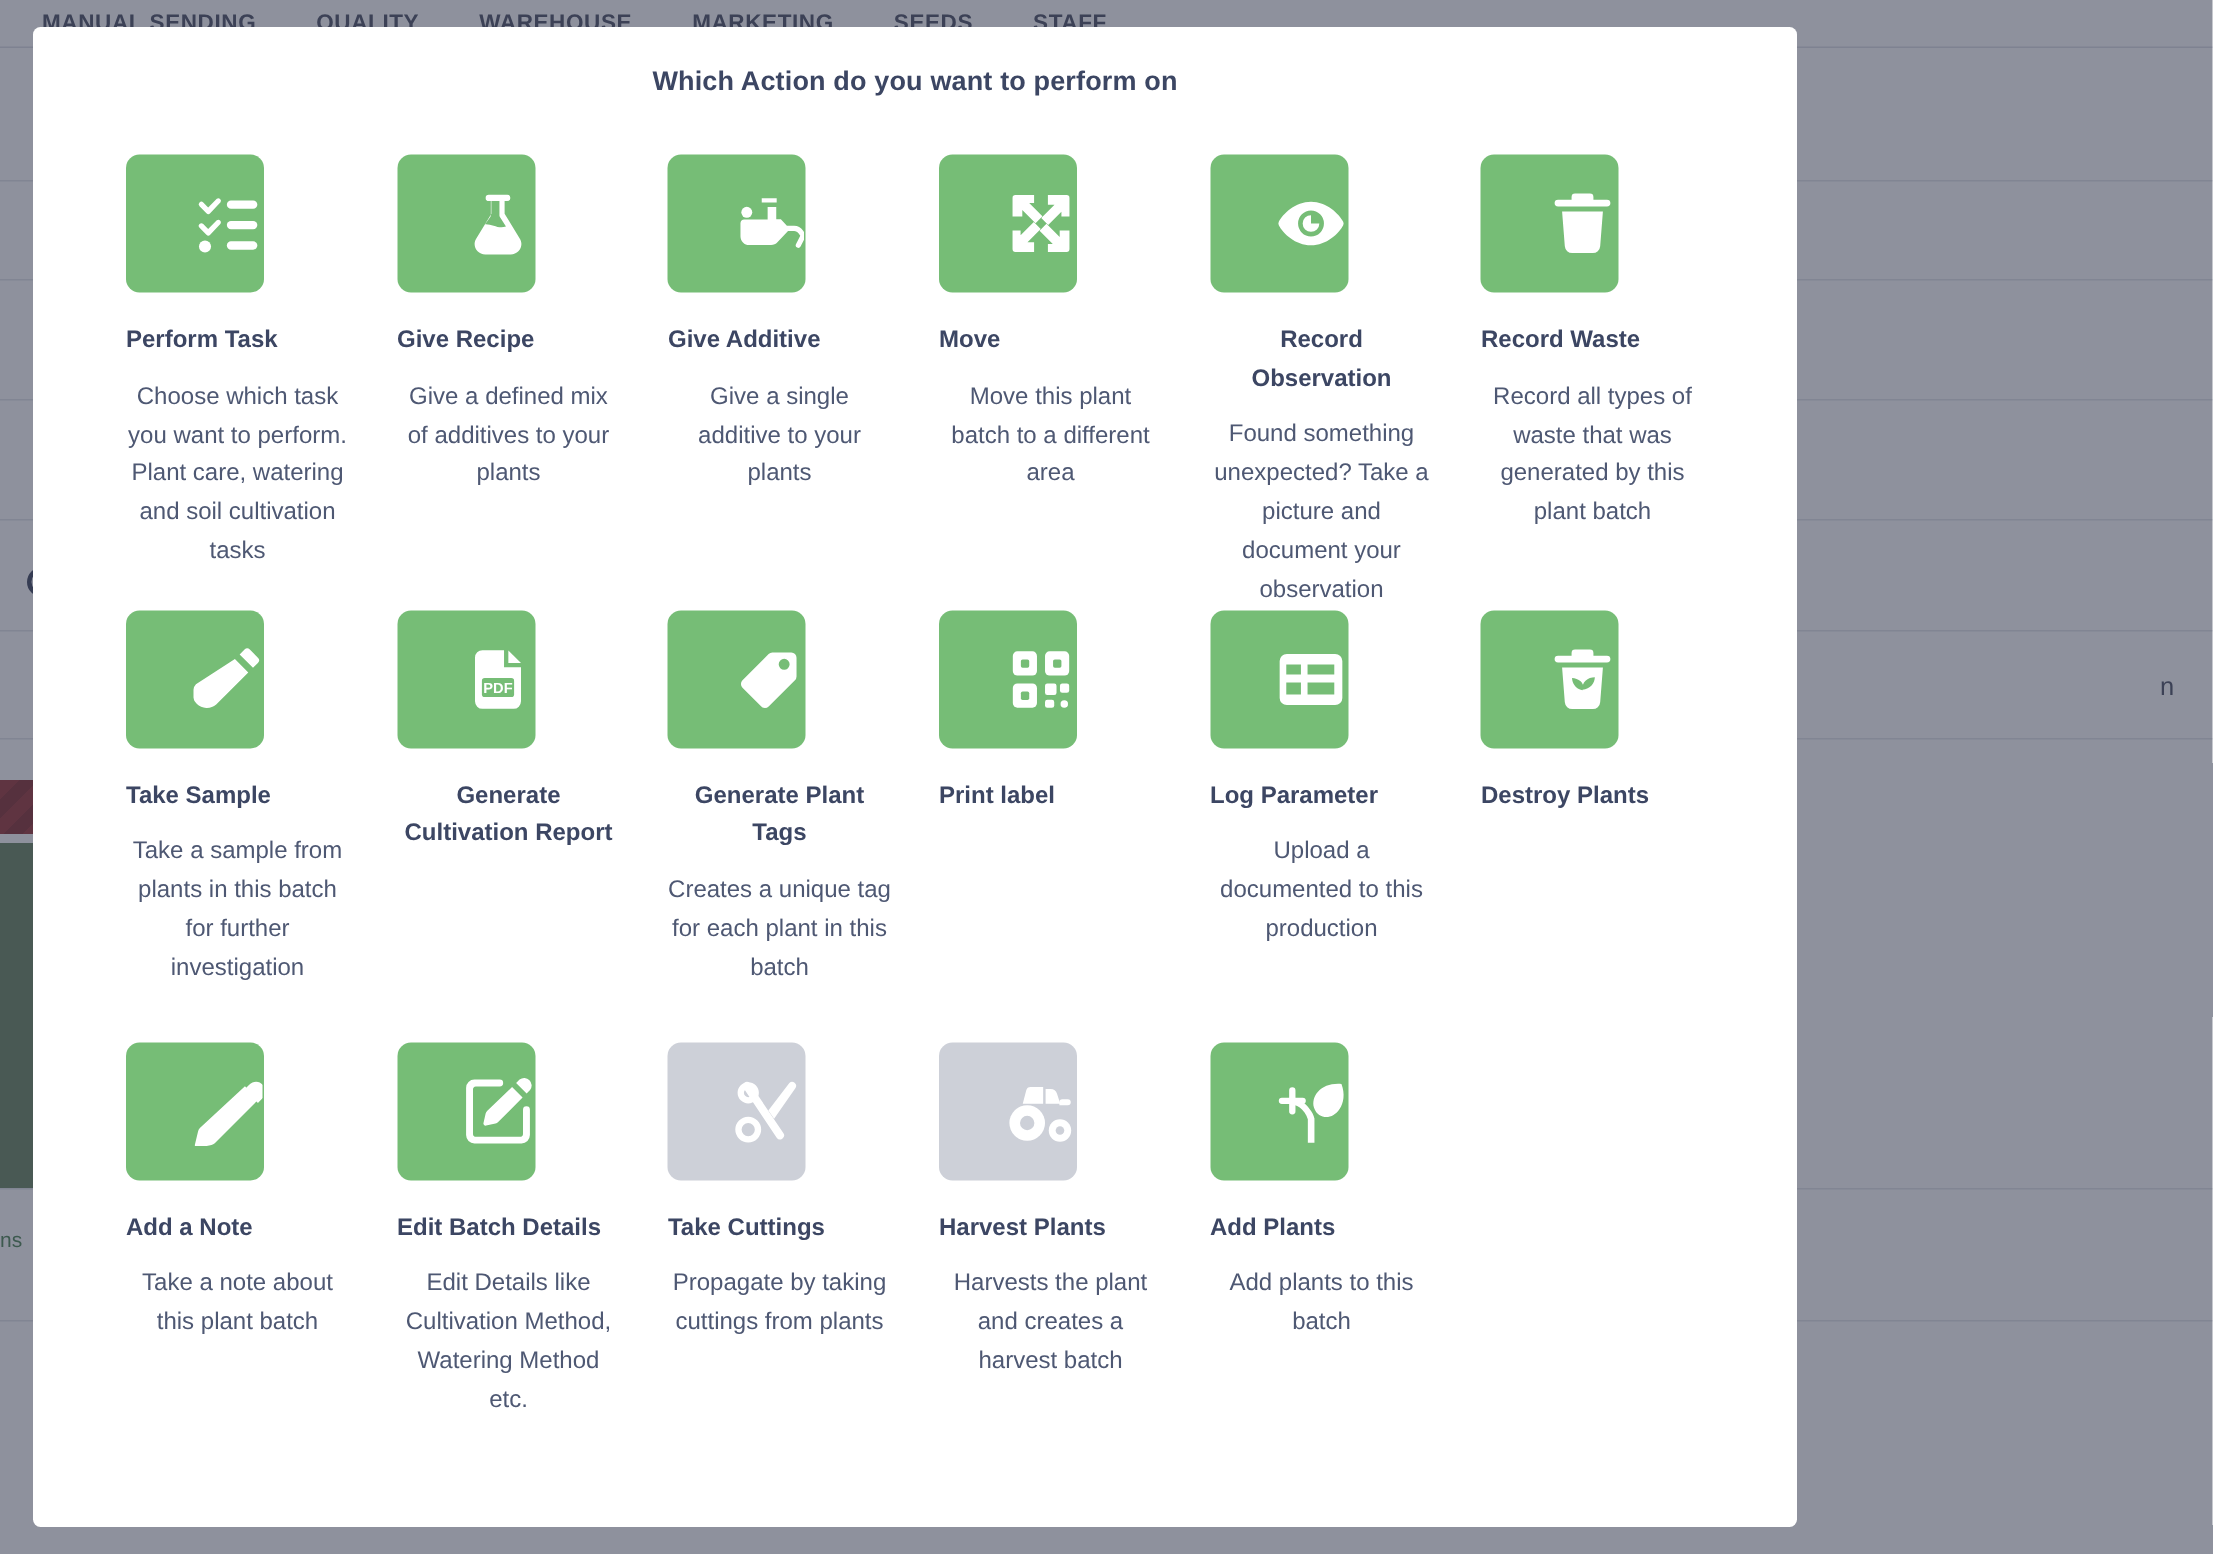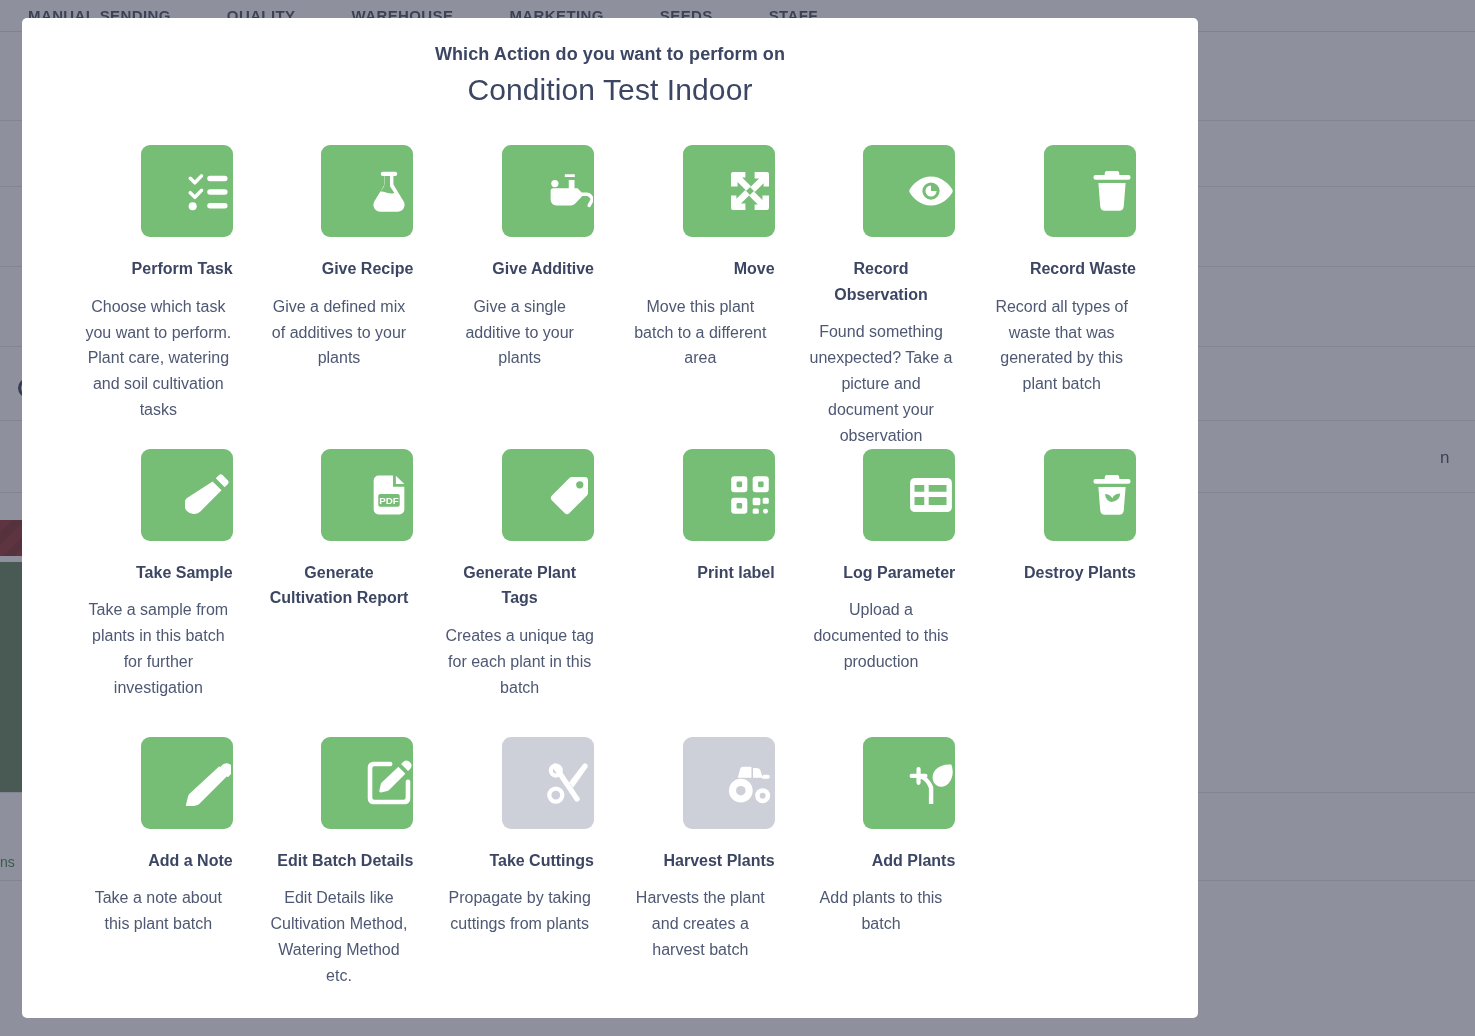--- a/index.html
+++ b/index.html
@@ -19,21 +19,21 @@
   }
   .bg-topnav {
     position: absolute;
     left: 0; top: 0; right: 0;
     height: 32px;
     background: #ffffff;
     border-bottom: 1px solid #d9dce3;
     display: flex;
     align-items: center;
     padding-left: 28px;
-    gap: 56px;
+    gap: 40px;
   }
   .bg-topnav .nav-word {
     font-size: 15px;
     font-weight: bold;
     letter-spacing: .4px;
     color: #3c4257;
     white-space: nowrap;
   }
   .bg-chevron {
     position: absolute;
@@ -57,21 +57,20 @@
   .bg-greenblock {
     position: absolute;
     left: 0; top: 562px;
     width: 74px; height: 230px;
     background: #5c7a52;
   }
   .bg-smalltext {
     position: absolute;
     font-size: 14px;
     color: #3e7a46;
-    margin-top: 36px;
   }
   .bg-circle {
     position: absolute;
     left: 18px; top: 378px;
     width: 20px; height: 20px;
     border: 3px solid #2d3550;
     border-radius: 50%;
   }
   .bg-letter {
     position: absolute;
@@ -124,21 +123,21 @@
     display: grid;
     grid-template-columns: repeat(6, 1fr);
     grid-auto-rows: min-content;
     row-gap: 0px;
     padding: 38px 46px 0 46px;
   }
 
   .action-card {
     display: flex;
     flex-direction: column;
-    align-items: flex-end;
+    align-items: flex-start;
     padding: 0 16px;
     cursor: pointer;
     min-height: 288px;
   }
   .action-card.disabled { cursor: default; }
 
   .action-tile {
     width: 92px;
     height: 92px;
     border-radius: 9px;
@@ -199,21 +198,20 @@
   <div class="bg-greenblock"></div>
   <div class="bg-smalltext" style="left:0px; top:818px">ns</div>
 </div>
 
 <div id="modal-overlay"></div>
 
 <div id="action-modal">
 
   <div class="modal-header">
     <div class="modal-question">Which Action do you want to perform on</div>
-    <div class="modal-entity">Condition Test Indoor</div>
   </div>
 
   <div class="action-grid" id="action-grid">
       <div class="action-card">
         <div class="action-tile">
           <svg viewBox="0 0 24 24">
             <path d="M5.1 6.4L3.4 4.7a.9.9 0 10-1.3 1.3l2.4 2.4a.9.9 0 001.3 0l3.6-3.8A.9.9 0 008.1 3.4L5.1 6.4z"></path>
             <path d="M5.1 13.9l-1.7-1.7a.9.9 0 10-1.3 1.3l2.4 2.4a.9.9 0 001.3 0l3.6-3.8a.9.9 0 00-1.3-1.2l-3 3z"></path>
             <circle cx="4" cy="20" r="2.1"></circle>
             <rect x="11.6" y="4" width="10.6" height="2.9" rx="1.45"></rect>

